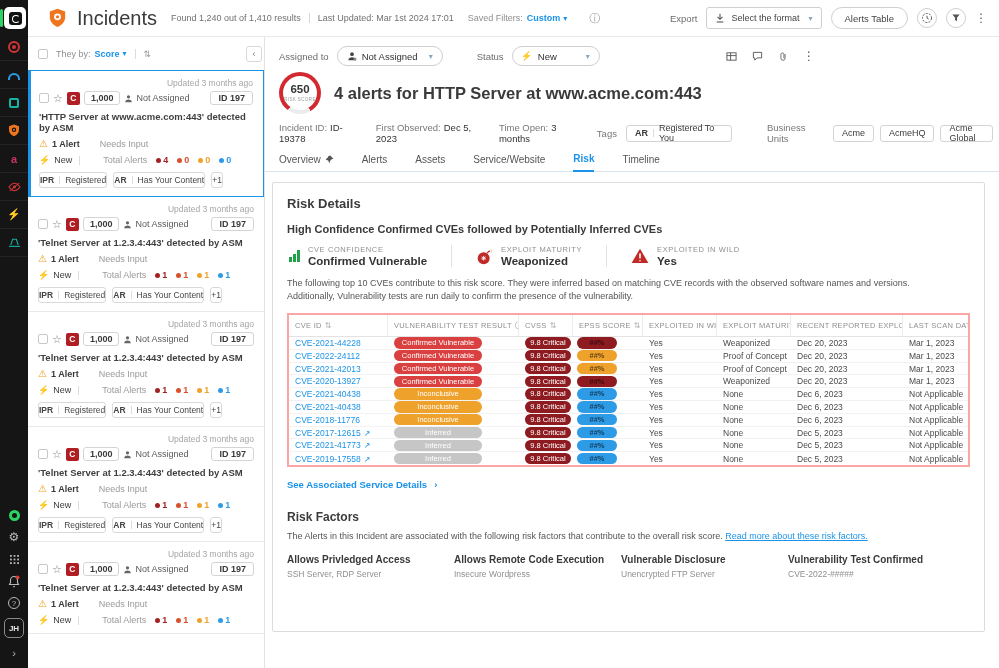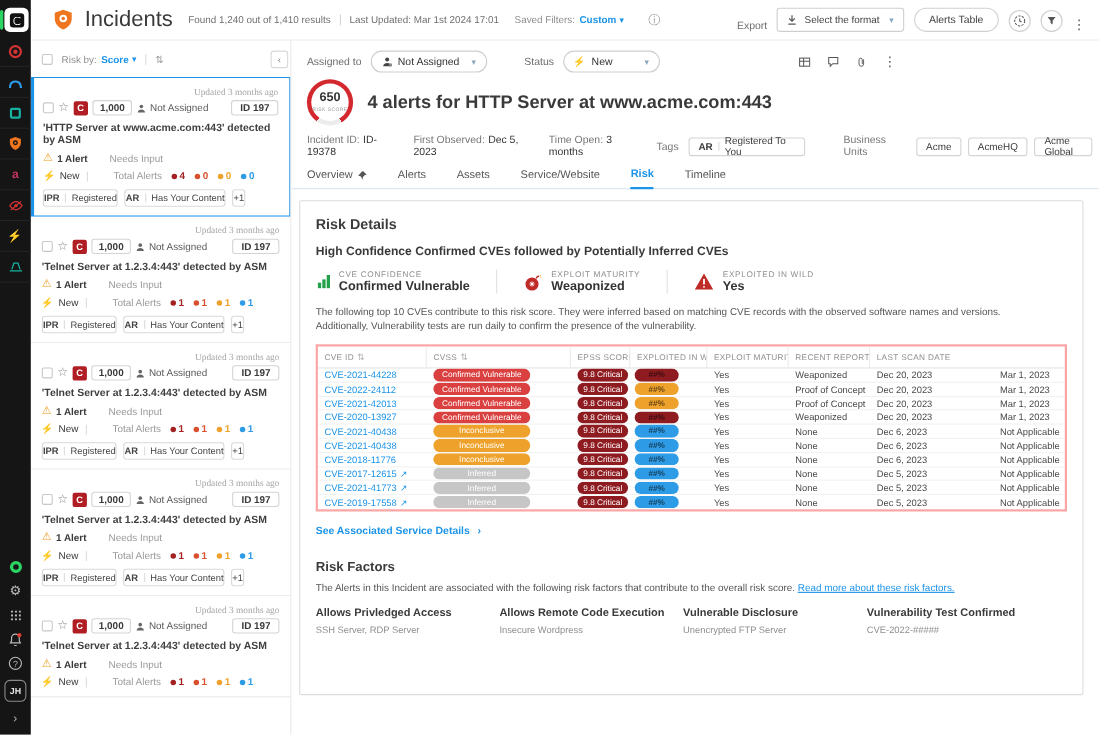--- a/index.html
+++ b/index.html
@@ -35,21 +35,21 @@
   
   .topbar { position:absolute; left:28px; top:0; width:971px; height:37px; background:#fff;
     border-bottom:1px solid #e8e8e8; display:flex; align-items:center; padding:0 12px 0 20px; }
   .tb-title { font-size:20px; font-weight:500; color:#3a3a3a; margin:0 14px 0 10px; }
   .tb-small { font-size:9px; color:#707070; }
   .tb-sep { border-left:1px solid #d6d6d6; height:10px; margin:0 8px; }
   .tb-muted { font-size:9px; color:#8f8f8f; margin-left:14px; }
   .tb-link { font-size:9px; color:#1b93e8; margin-left:4px; font-weight:bold; }
   .chev { color:#8aa7bd; font-size:8px; margin-left:3px; }
   .info-g { font-size:11px; color:#9a9a9a; margin-left:22px; }
-  .tb-right { margin-left:auto; display:flex; align-items:flex-end; gap:9px; }
+  .tb-right { margin-left:auto; display:flex; align-items:center; gap:9px; }
   .export-lbl { font-size:9.5px; color:#6d6d6d; }
   .format-dd { display:flex; align-items:center; gap:6px; border:1px solid #cfcfcf; border-radius:3px;
     height:22px; padding:0 8px; font-size:9px; color:#444; }
   .pill-btn { border:1px solid #cfcfcf; border-radius:12px; height:22px; padding:0 13px; font-size:9.5px;
     color:#444; background:#fff; display:flex; align-items:center; }
   .circ-btn { width:20px; height:20px; border:1px solid #cfcfcf; border-radius:50%;
     display:flex; align-items:center; justify-content:center; background:#fff; }
   .kebab { font-size:12px; color:#555; letter-spacing:0; }
 
   
@@ -59,21 +59,21 @@
   .cbx { width:10px; height:10px; border:1px solid #c8c8c8; border-radius:2px; background:#fff; display:inline-block; flex:none; }
   .sort-lbl { color:#8f8f8f; margin-left:8px; }
   .sort-val { color:#1b93e8; font-weight:bold; margin-left:4px; }
   .sort-div { border-left:1px solid #dcdcdc; height:10px; margin:0 8px; }
   .sort-ico { color:#9a9a9a; font-size:9px; }
   .collapse-btn { position:absolute; right:2px; top:9px; width:16px; height:16px; border:1px solid #d8d8d8;
     border-radius:3px; background:#fff; color:#777; font-size:9px; line-height:13px; text-align:center; }
   .cards { height:598px; overflow:hidden; }
   .card { padding:7px 10px 8px 10px; border-bottom:1px solid #e9e9e9; background:#fff; }
   .card.selected { border:1px solid #1b93e8; border-left:3px solid #1b93e8; padding-left:8px; }
-  .c-updated { font-size:8.5px; color:#a5a5a5; text-align:right;font-family:Liberation Serif, serif; }
+  .c-updated { font-size:8.5px; color:#a5a5a5; text-align:right; }
   .c-row1 { display:flex; align-items:center; gap:4px; margin-top:3px; }
   .star { color:#8a8a8a; font-size:11px; line-height:1; }
   .sev { width:13px; height:13px; background:#b01e24; color:#fff; font-size:8.5px; font-weight:bold;
     border-radius:2px; display:flex; align-items:center; justify-content:center; }
   .scorepill { border:1px solid #d4d4d4; border-radius:3px; padding:1px 6px; font-size:9px; font-weight:bold; color:#3a3a3a; }
   .assignee { display:flex; align-items:center; gap:3px; font-size:9px; color:#5a5a5a; }
   .idpill { margin-left:auto; border:1px solid #d4d4d4; border-radius:3px; padding:1px 7px; font-size:9px; color:#3a3a3a; font-weight:bold; }
   .c-title { font-size:9.5px; font-weight:bold; color:#3f3f3f; margin-top:6px; }
   .c-alert { display:flex; align-items:center; gap:4px; margin-top:6px; font-size:9px; }
   .warn { color:#f0a12c; font-size:10px; line-height:1; }
@@ -288,21 +288,21 @@
             <path d="M.5.5h9L6.2 4.8V9L3.8 7.4V4.8z" fill="#555"></path>
           </svg>
       </span>
       <span class="kebab">⋮</span>
     </div>
   </header>
 
   <aside class="listpanel">
     <div class="sortrow">
       <span class="cbx"></span>
-      <span class="sort-lbl">Risk by:</span>
+      <span class="sort-lbl">They by:</span>
       <span class="sort-val">Score</span>
       <span class="chev" style="color:#1b93e8">▾</span>
       <span class="sort-div"></span>
       <span class="sort-ico">⇅</span>
       <button class="collapse-btn">‹</button>
     </div>
     <div class="cards">
 
         <div class="card selected">
           <div class="c-updated">Updated 3 months ago</div>
@@ -732,20 +732,25 @@
 
       <div class="cve-table">
         <div class="thead">
 
             <div class="th">
               <span>CVE ID</span>
 
               <span class="sort-i">⇅</span>
             </div>
 
+            <div class="th">
+              <span>VULNERABILITY TEST RESULT</span>
+              <span class="info-i">ⓘ</span>
+
+            </div>
 
             <div class="th">
               <span>CVSS</span>
 
               <span class="sort-i">⇅</span>
             </div>
 
             <div class="th">
               <span>EPSS SCORE</span>
 

